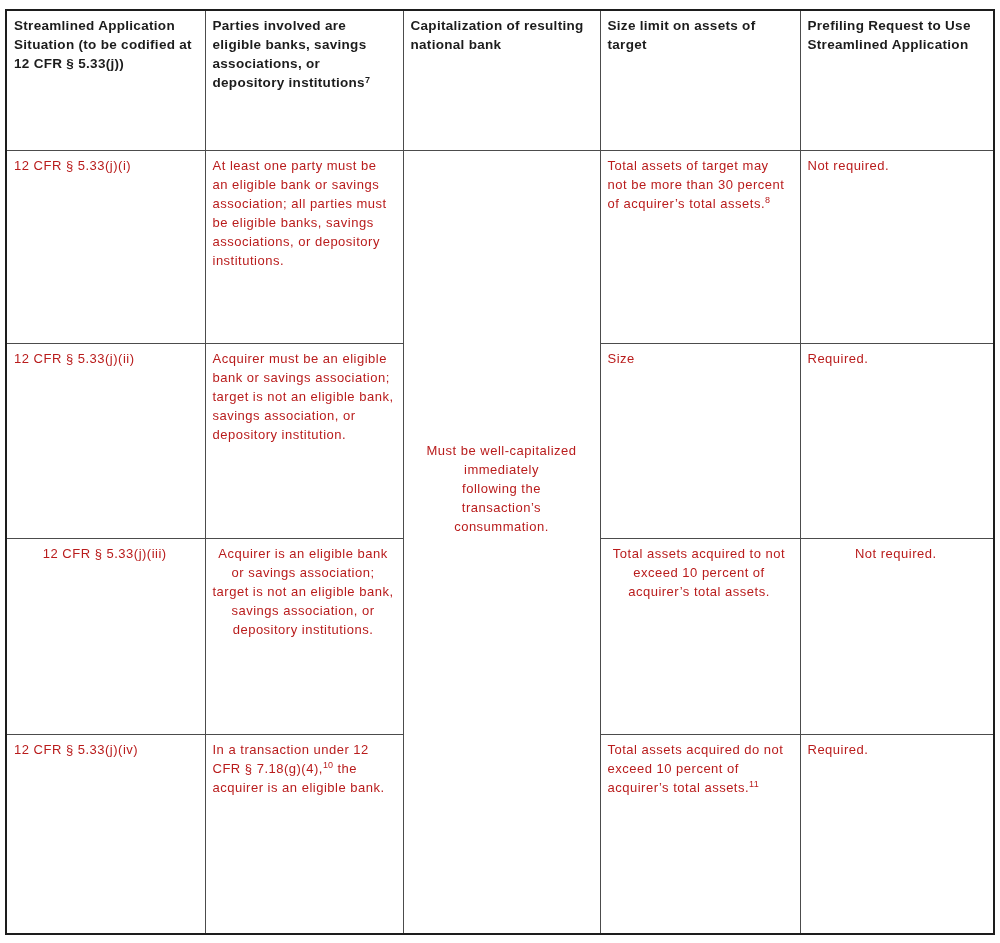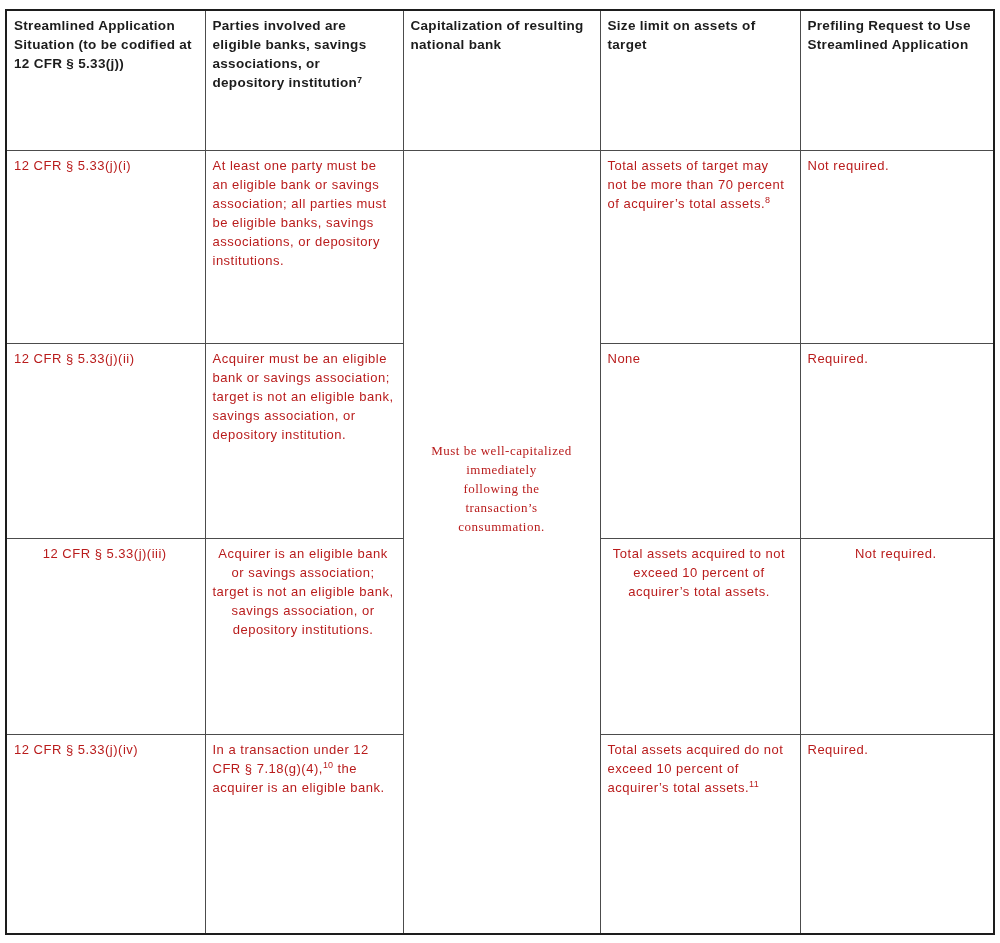--- a/index.html
+++ b/index.html
@@ -48,21 +48,20 @@
   }
   tr.header-row   { height: 140px; }
   tr.data-row-1   { height: 193px; }
   tr.data-row-2   { height: 195px; }
   tr.data-row-3   { height: 196px; text-align: center; }
   tr.data-row-4   { height: 200px; }
   td.merged-cell {
     vertical-align: middle;
     text-align: center;
     padding: 0 8px 106px 8px;
-    font-family: Liberation Serif, serif;
   }
   td.merged-cell .multiline {
     display: inline-block;
     white-space: pre-line;
     text-align: center;
   }
   .fn-sup {
     display: inline-block;
     position: relative;
     top: -0.45em;
@@ -82,21 +81,21 @@
       <col style="width:197px">
       <col style="width:200px">
       <col style="width:194px">
     </colgroup>
     <thead>
       <tr class="header-row">
         <th>
           <span>Streamlined Application Situation (to be codified at 12 CFR § 5.33(j))</span>
         </th>
         <th>
-          <span>Parties involved are eligible banks, savings associations, or depository institution</span><span class="fn-sup">7</span>
+          <span>Parties involved are eligible banks, savings associations, or depository institutions</span><span class="fn-sup">7</span>
         </th>
         <th>
           <span>Capitalization of resulting national bank</span>
         </th>
         <th>
           <span>Size limit on assets of target</span>
         </th>
         <th>
           <span>Prefiling Request to Use Streamlined Application</span>
         </th>
@@ -107,28 +106,28 @@
         <td>12 CFR § 5.33(j)(i)</td>
         <td>At least one party must be an eligible bank or savings association; all parties must be eligible banks, savings associations, or depository institutions.</td>
         <td class="merged-cell" rowspan="4">
           <span class="multiline">Must be well-capitalized
 immediately
 following the
 transaction’s
 consummation.</span>
         </td>
         <td>
-          <span>Total assets of target may not be more than 70 percent of acquirer’s total assets.</span><span class="fn-sup">8</span>
+          <span>Total assets of target may not be more than 30 percent of acquirer’s total assets.</span><span class="fn-sup">8</span>
         </td>
         <td>Not required.</td>
       </tr>
       <tr class="data-row-2">
         <td>12 CFR § 5.33(j)(ii)</td>
         <td>Acquirer must be an eligible bank or savings association; target is not an eligible bank, savings association, or depository institution.</td>
-        <td>None</td>
+        <td>Size</td>
         <td>Required.</td>
       </tr>
       <tr class="data-row-3">
         <td>12 CFR § 5.33(j)(iii)</td>
         <td>Acquirer is an eligible bank or savings association; target is not an eligible bank, savings association, or depository institutions.</td>
         <td>Total assets acquired to not exceed 10 percent of acquirer’s total assets.</td>
         <td>Not required.</td>
       </tr>
       <tr class="data-row-4">
         <td>12 CFR § 5.33(j)(iv)</td>

